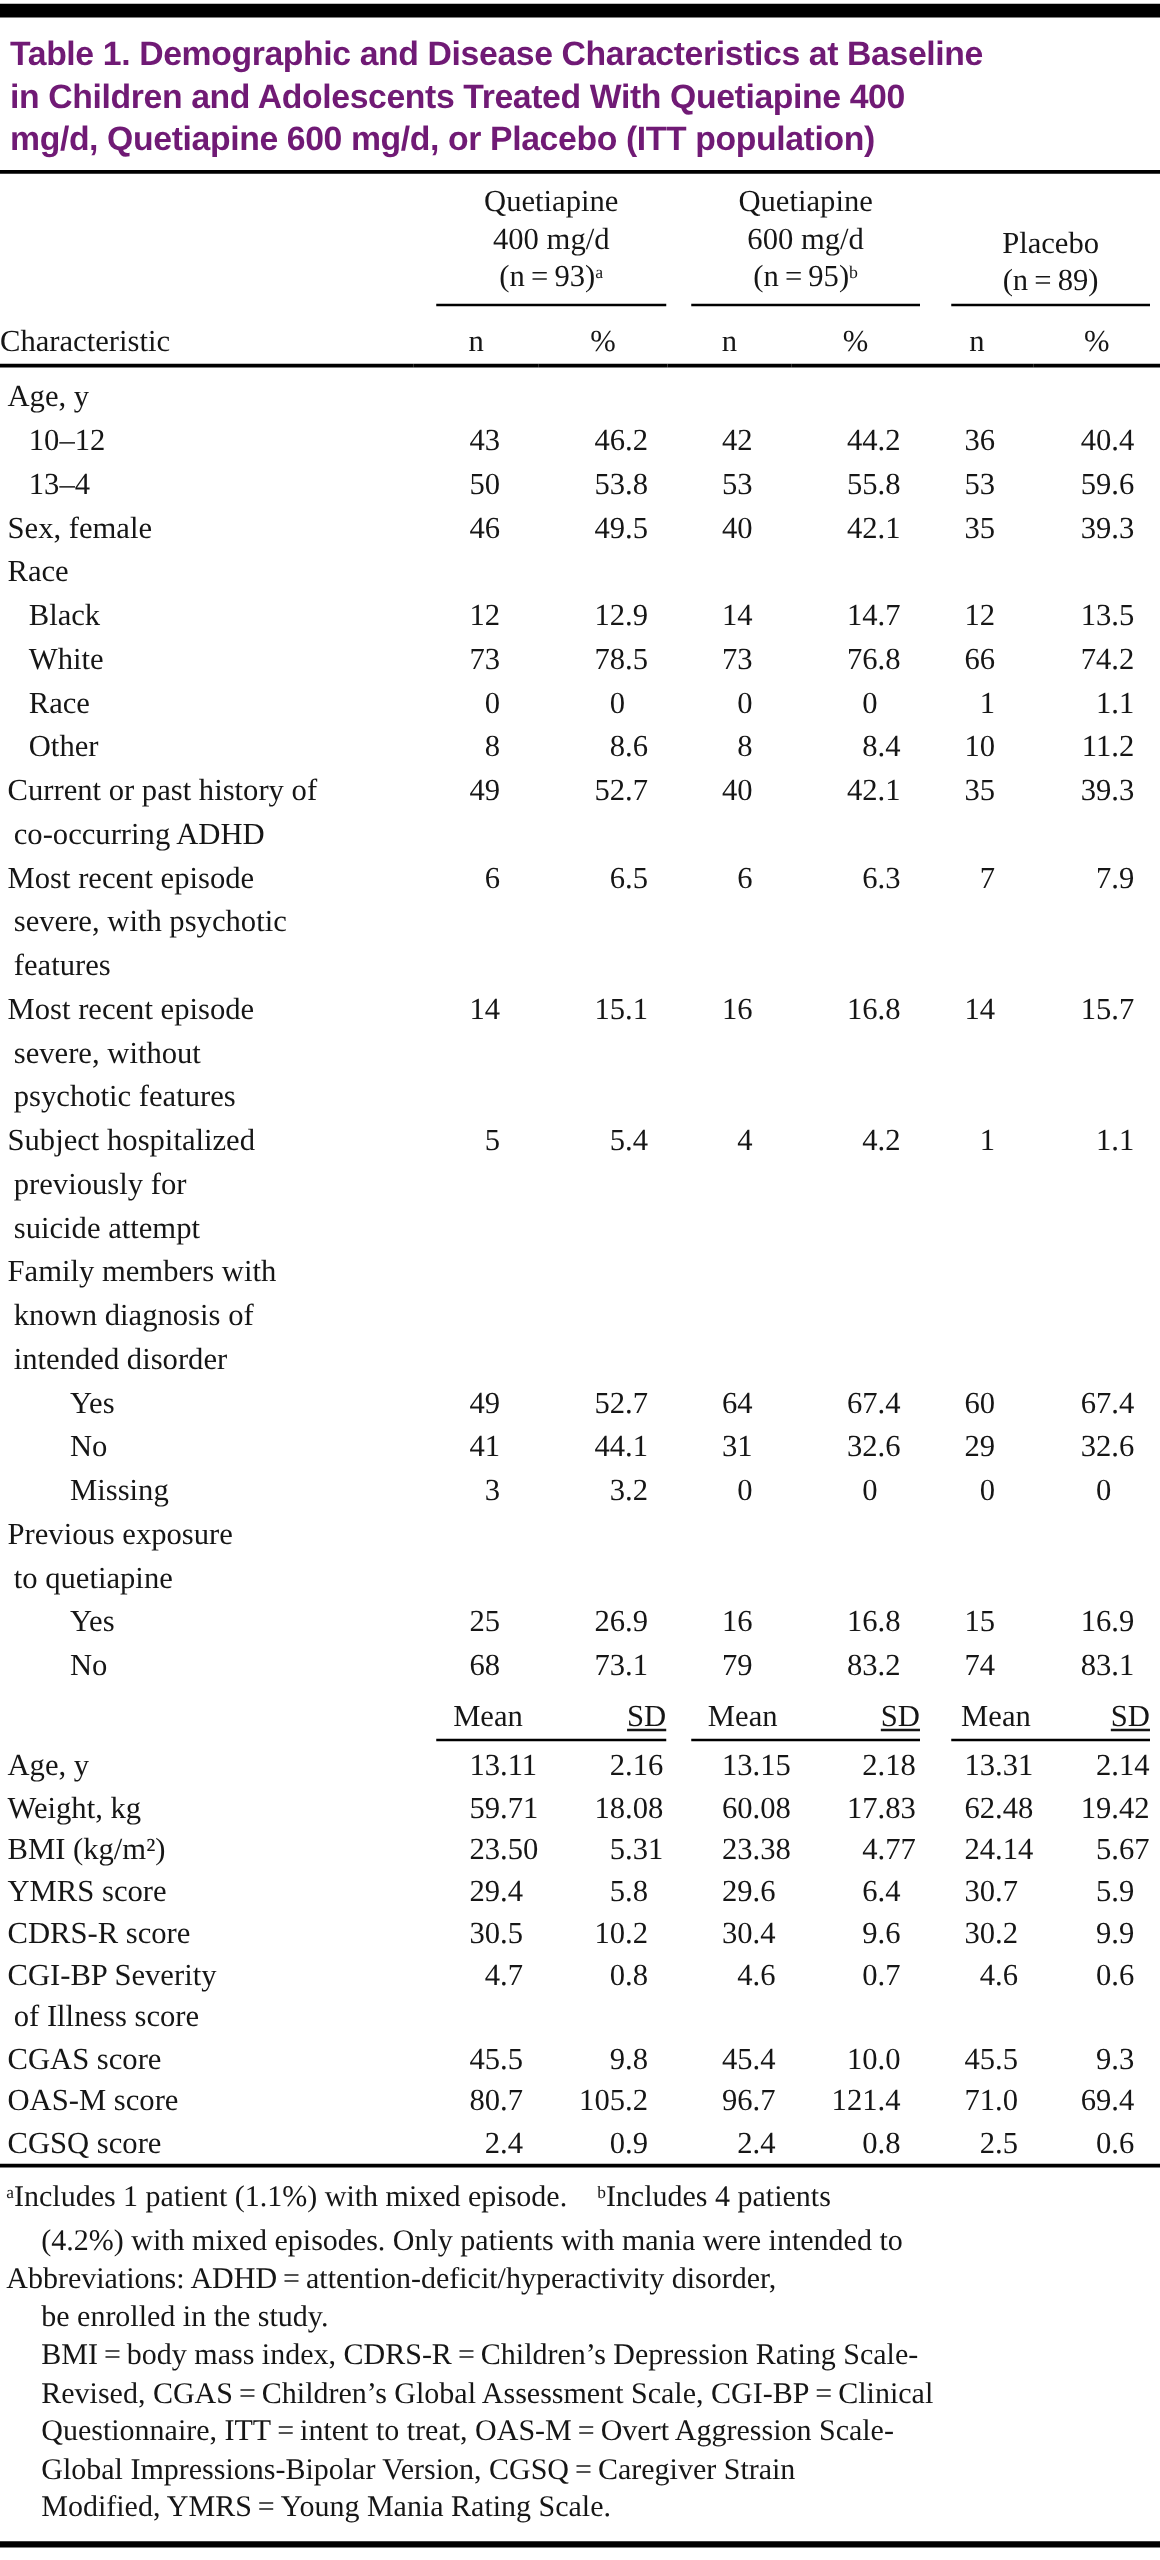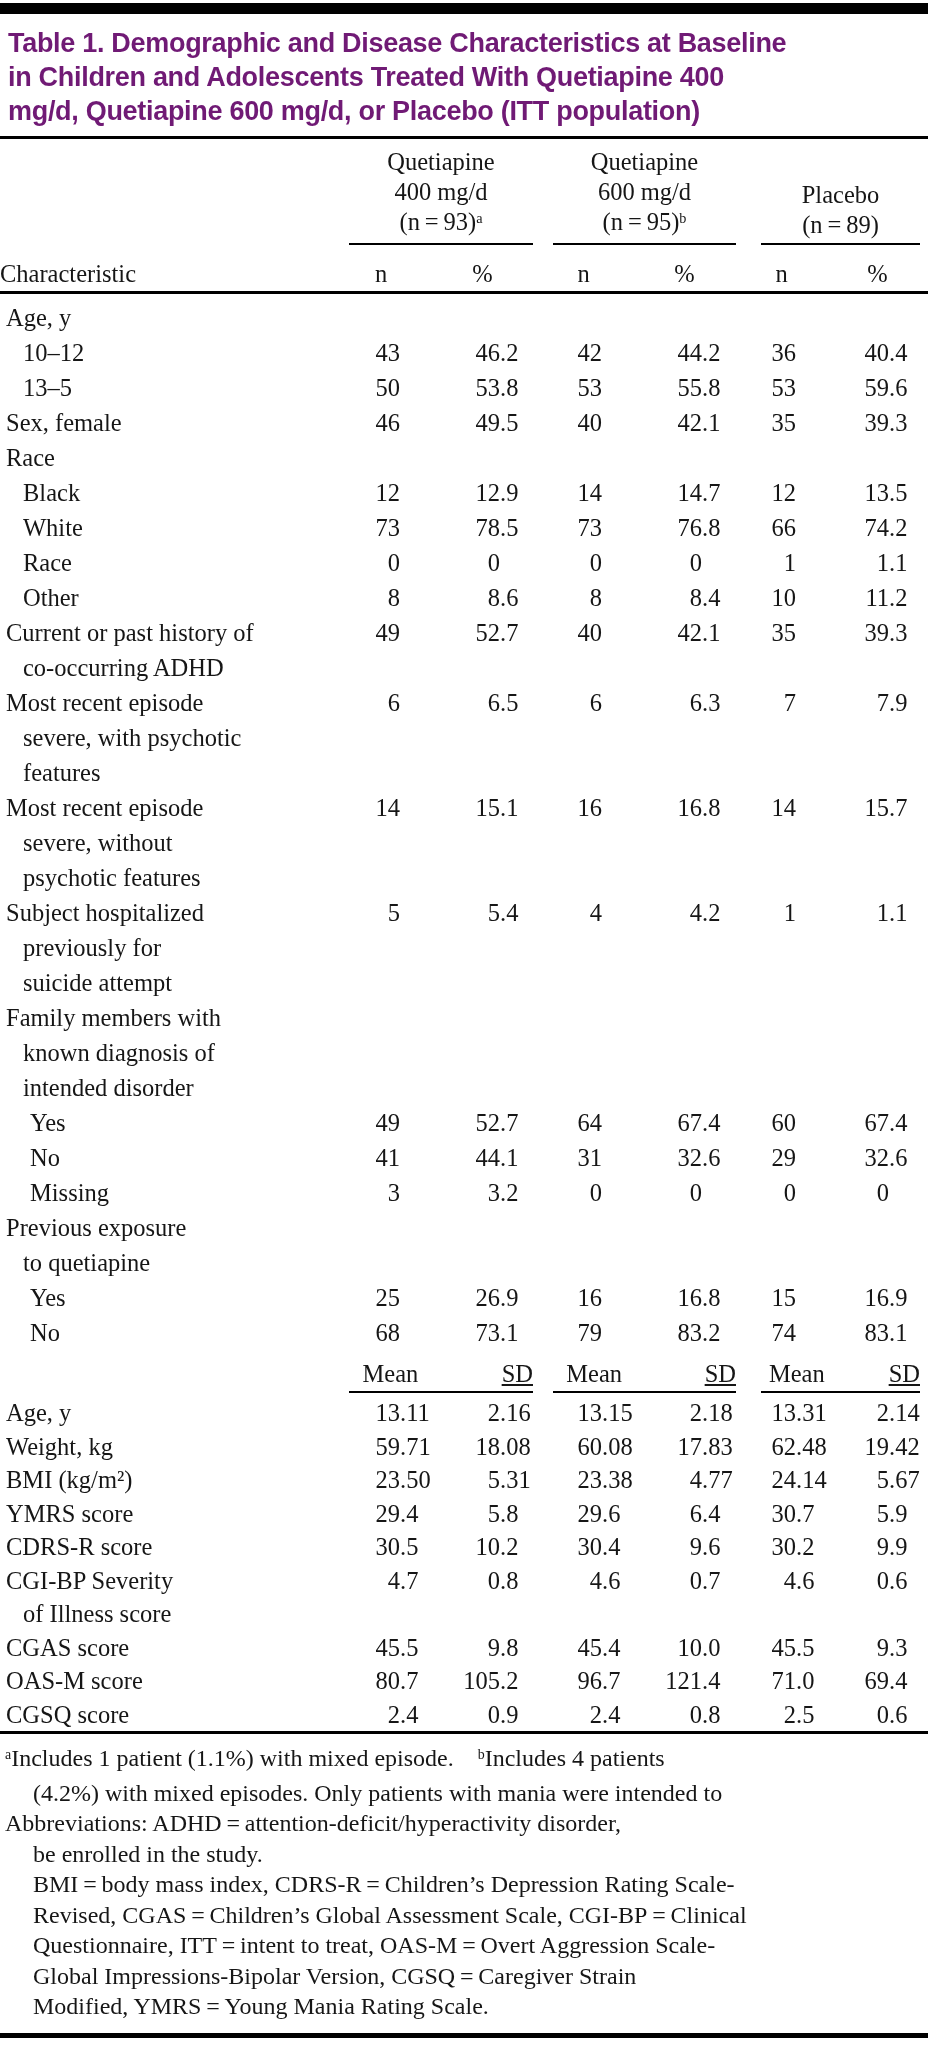--- a/index.html
+++ b/index.html
@@ -35,22 +35,22 @@
   .g2{margin-left:25px;margin-right:8px;}
   #nprow th{vertical-align:bottom;height:41px;padding:2px 0 3px 0;border-bottom:3px solid #000;}
   .charh{text-align:left;padding-left:6px;}
   .mh{text-align:center;}
 
   tbody td{vertical-align:top;line-height:35px;}
   #tb1 tr:first-child td{padding-top:6px;}
   .lbl div{white-space:nowrap;}
   .l0{padding-left:6px;}
   .l1{padding-left:23px;}
-  .l2{padding-left:30px;}
-  .lc{padding-left:23px;}
+  .l2{padding-left:56px;}
+  .lc{padding-left:11px;}
   .num{text-align:right;}
   .fp{display:inline-block;min-width:31px;text-align:left;}
   .pcol{padding-right:3px;}
   .pcol3{padding-right:8px;}
   .gaprow td{height:7px;line-height:7px;}
   .mshead{display:flex;border-bottom:2px solid #000;line-height:33px;padding-bottom:1px;}
   .msl{width:45%;text-align:center;}
   .msr{width:55%;text-align:right;text-decoration:underline;}
   #tb2 td{line-height:33.5px;}
   #tb2 td.statpad{padding-top:3px;}
@@ -136,21 +136,21 @@
         </td>
         <td class="num"><span class="ip">43</span><span class="fp"></span></td>
         <td class="num pcol"><span class="ip">46</span><span class="fp">.2</span></td>
         <td class="num"><span class="ip">42</span><span class="fp"></span></td>
         <td class="num pcol"><span class="ip">44</span><span class="fp">.2</span></td>
         <td class="num"><span class="ip">36</span><span class="fp"></span></td>
         <td class="num pcol pcol3"><span class="ip">40</span><span class="fp">.4</span></td>
       </tr>
       <tr>
         <td class="lbl">
-          <div class="l1">13–5</div>
+          <div class="l1">13–4</div>
         </td>
         <td class="num"><span class="ip">50</span><span class="fp"></span></td>
         <td class="num pcol"><span class="ip">53</span><span class="fp">.8</span></td>
         <td class="num"><span class="ip">53</span><span class="fp"></span></td>
         <td class="num pcol"><span class="ip">55</span><span class="fp">.8</span></td>
         <td class="num"><span class="ip">53</span><span class="fp"></span></td>
         <td class="num pcol pcol3"><span class="ip">59</span><span class="fp">.6</span></td>
       </tr>
       <tr>
         <td class="lbl">

